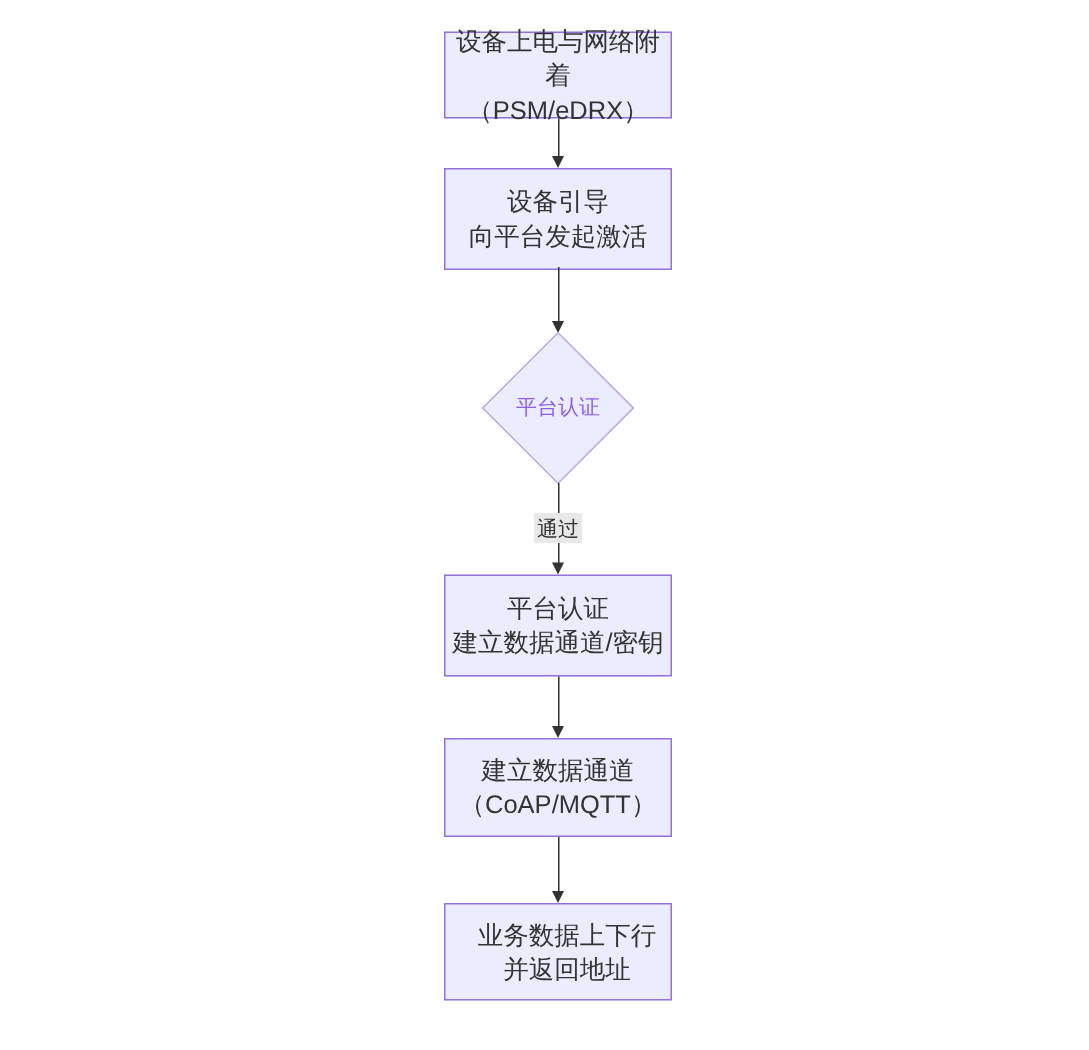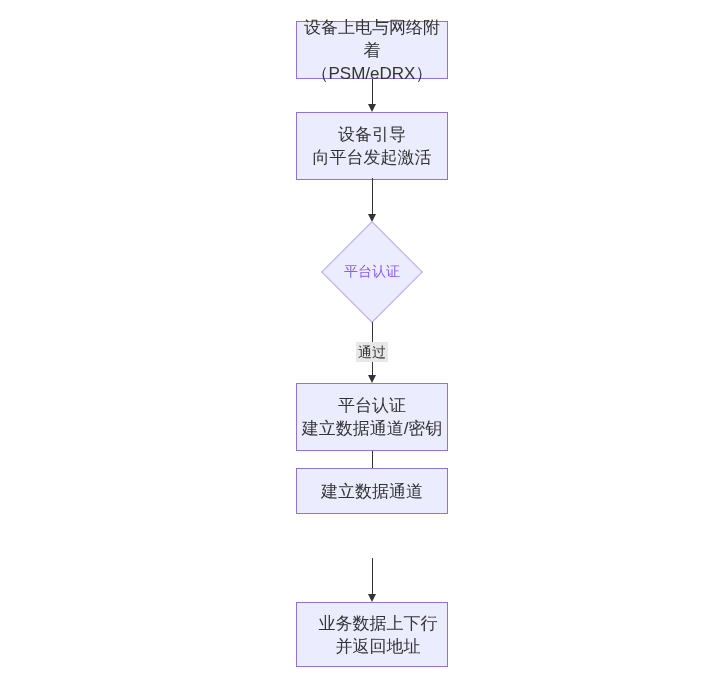--- a/index.html
+++ b/index.html
@@ -27,21 +27,21 @@
     align-items: center;
     justify-content: center;
     text-align: center;
     font-size: 17px;
     line-height: 23px;
     color: #333333;
   }
   .n1 { top: 21px;  height: 58px; }
   .n2 { top: 112px; height: 68px; }
   .n4 { top: 383px; height: 68px; }
-  .n5 { top: 468px; height: 46px; }
+  .n5 { top: 492px; height: 66px; }
   .n6 { top: 602px; height: 65px; padding-left: 12px; }
   
   .diamond-wrap {
     position: absolute;
     left: 321px;
     top: 221px;
     width: 102px;
     height: 102px;
   }
   .diamond-shape {
@@ -147,20 +147,21 @@
     <div>建立数据通道/密钥</div>
   </div>
 
   <div class="edge e4">
     <div class="edge-line"></div>
     <div class="arrowhead"></div>
   </div>
 
   <div class="node n5">
     <div>建立数据通道</div>
+    <div>（CoAP/MQTT）</div>
   </div>
 
   <div class="edge e5">
     <div class="edge-line"></div>
     <div class="arrowhead"></div>
   </div>
 
   <div class="node n6">
     <div>业务数据上下行</div>
     <div>并返回地址</div>

